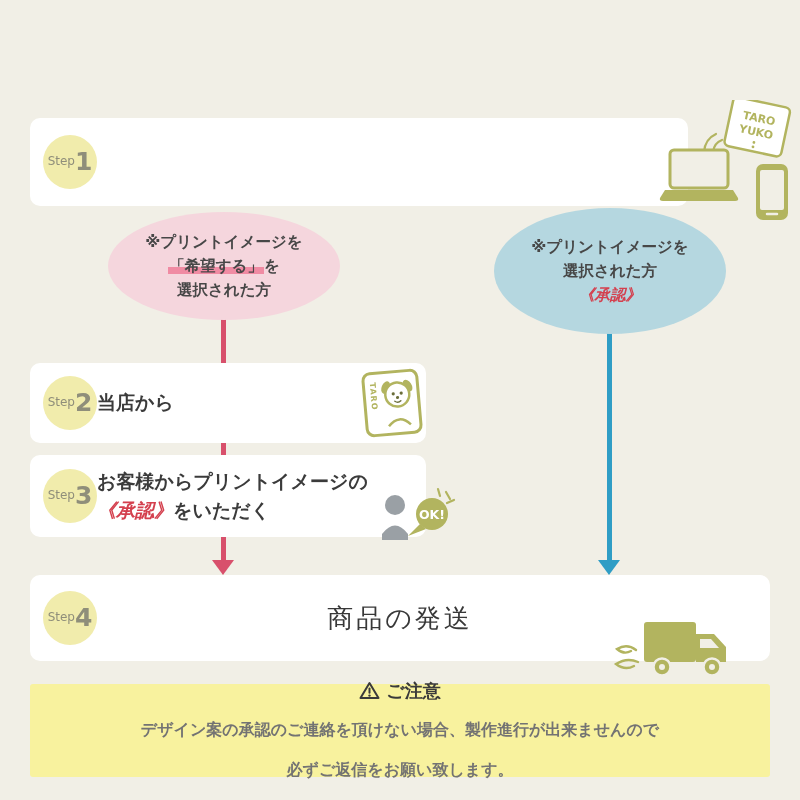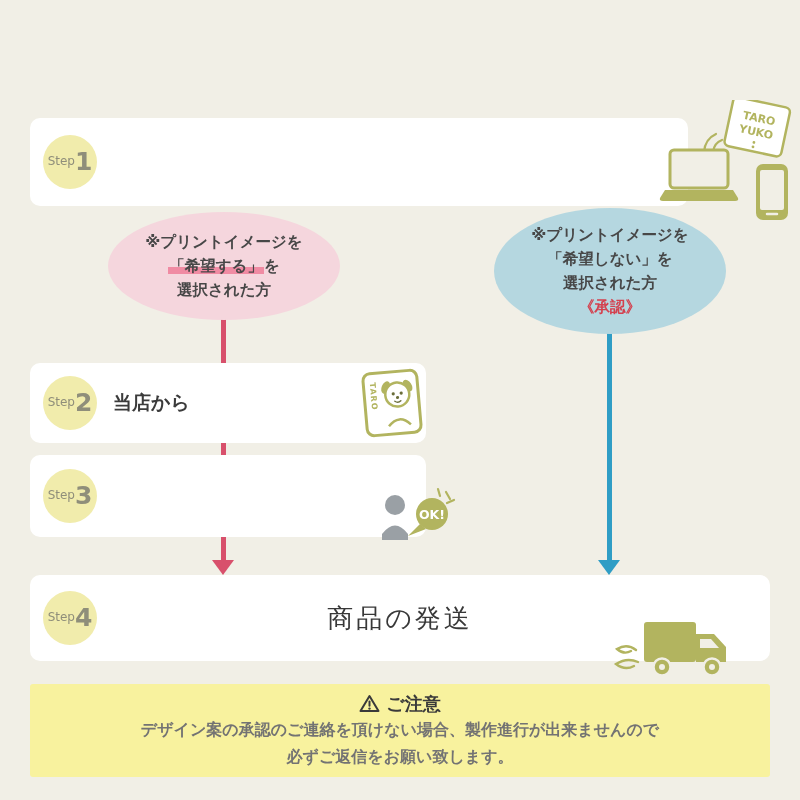--- a/index.html
+++ b/index.html
@@ -18,53 +18,53 @@
   .step-badge{flex:0 0 auto;width:54px;height:54px;border-radius:50%;background:#f1ecac;
     display:flex;flex-direction:row;align-items:center;justify-content:center;margin-left:13px;color:#8f8e7a;}
   .step-word{font-size:12px;line-height:1.15;}
   .step-num{font-size:25px;font-weight:700;line-height:1.05;}
 
   #step1{left:30px;top:118px;width:658px;height:88px;}
   .step1-text{flex:1;text-align:center;font-size:21px;font-weight:600;color:#3b3b3b;line-height:1.62;}
 
   #step2{left:30px;top:363px;width:396px;height:80px;}
   #step3{left:30px;top:455px;width:396px;height:82px;}
-  .step-lines{margin-left:16px;font-size:19px;font-weight:600;color:#3b3b3b;line-height:1.55;text-align:left;}
+  .step-lines{font-size:19px;font-weight:600;color:#3b3b3b;line-height:1.55;text-align:left;}
 
   #step4{left:30px;top:575px;width:740px;height:86px;}
   #step4 .step-badge{position:absolute;left:13px;top:16px;margin:0;}
   .step4-title{width:100%;text-align:center;font-size:26px;font-weight:400;color:#383838;letter-spacing:3px;}
 
   
   .ellipse{position:absolute;border-radius:50%;display:flex;flex-direction:column;align-items:center;justify-content:center;
     text-align:center;z-index:2;font-size:15.5px;font-weight:600;color:#474747;line-height:1.55;}
   #branch-left{left:108px;top:212px;width:232px;height:108px;background:#f5d6dd;}
   #branch-right{left:494px;top:208px;width:232px;height:126px;background:#b5d7e0;}
   .hl-pink{background:linear-gradient(to bottom,transparent 55%,#f08ba3 55%,#f08ba3 92%,transparent 92%);padding:0 1px;margin-top:48px;}
-  .red-accent{color:#d4404e;font-weight:700;}
+  .red-accent{color:#d4404e;font-weight:700;font-style:italic;}
 
   
   .vline{position:absolute;width:5px;z-index:1;}
   #arrow-left-line{left:221px;top:300px;height:262px;background:#d8506c;}
   #arrow-left-head{position:absolute;left:212px;top:560px;width:0;height:0;
     border-left:11px solid transparent;border-right:11px solid transparent;border-top:15px solid #d8506c;z-index:1;}
   #arrow-right-line{left:607px;top:325px;height:237px;background:#2f9dc5;}
   #arrow-right-head{position:absolute;left:598px;top:560px;width:0;height:0;
     border-left:11px solid transparent;border-right:11px solid transparent;border-top:15px solid #2f9dc5;z-index:1;}
 
   
   .icon-abs{position:absolute;z-index:3;}
   #devices-icon{left:658px;top:100px;width:134px;height:124px;}
   #print-card-icon{left:360px;top:368px;width:64px;height:70px;}
   #approve-icon{left:380px;top:486px;width:80px;height:58px;}
   #truck-icon{left:612px;top:614px;width:128px;height:74px;}
 
   
   .notice{position:absolute;left:30px;top:684px;width:740px;height:93px;background:#f8f29e;border-radius:3px;z-index:2;
-    display:flex;flex-direction:column;align-items:center;justify-content:center;gap:2px;}
+    display:flex;flex-direction:column;align-items:center;justify-content:center;gap:15px;}
   .notice-title{display:flex;align-items:center;gap:6px;font-size:18px;font-weight:700;color:#3a3a3a;}
   .notice-line{font-size:16px;font-weight:700;color:#737373;line-height:1.55;}
 </style>
 </head>
 <body>
 
 <div class="canvas">
 
 
   <div class="vline" id="arrow-left-line"></div>
@@ -105,21 +105,20 @@
   <div class="ellipse" id="branch-left">
     <div>※プリントイメージを</div>
     <div>
       <span class="hl-pink">「希望する」</span><span>を</span>
     </div>
     <div>選択された方</div>
   </div>
 
   <div class="ellipse" id="branch-right">
     <div>※プリントイメージを</div>
-    <div>「希望しない」を</div>
     <div>選択された方</div>
     <div class="red-accent">《承認》</div>
   </div>
 
   <section class="card" id="step2">
     <div class="step-badge">
       <span class="step-word">Step</span>
       <span class="step-num">2</span>
     </div>
     <div class="step-lines">
@@ -142,20 +141,26 @@
         <path d="M27 58 q11 -12 22 0" fill="none" stroke="#b2b45f" stroke-width="2.5"></path>
       </g>
     </g>
   </svg>
 
   <section class="card" id="step3">
     <div class="step-badge">
       <span class="step-word">Step</span>
       <span class="step-num">3</span>
     </div>
+    <div class="step-lines">
+      <div>お客様からプリントイメージの</div>
+      <div>
+        <span class="red-accent">《承認》</span><span>をいただく</span>
+      </div>
+    </div>
   </section>
 
   <svg class="icon-abs" id="approve-icon" viewBox="0 0 80 58">
     <g>
       <circle cx="15" cy="19" r="10" fill="#9aa0a5"></circle>
       <path d="M2 48 q13 -17 26 0 v6 H2 Z" fill="#9aa0a5"></path>
     </g>
     <g>
       <path d="M40 38 L28 50 L46 43 Z" fill="#b2b45f"></path>
       <circle cx="52" cy="28" r="16" fill="#b2b45f"></circle>

